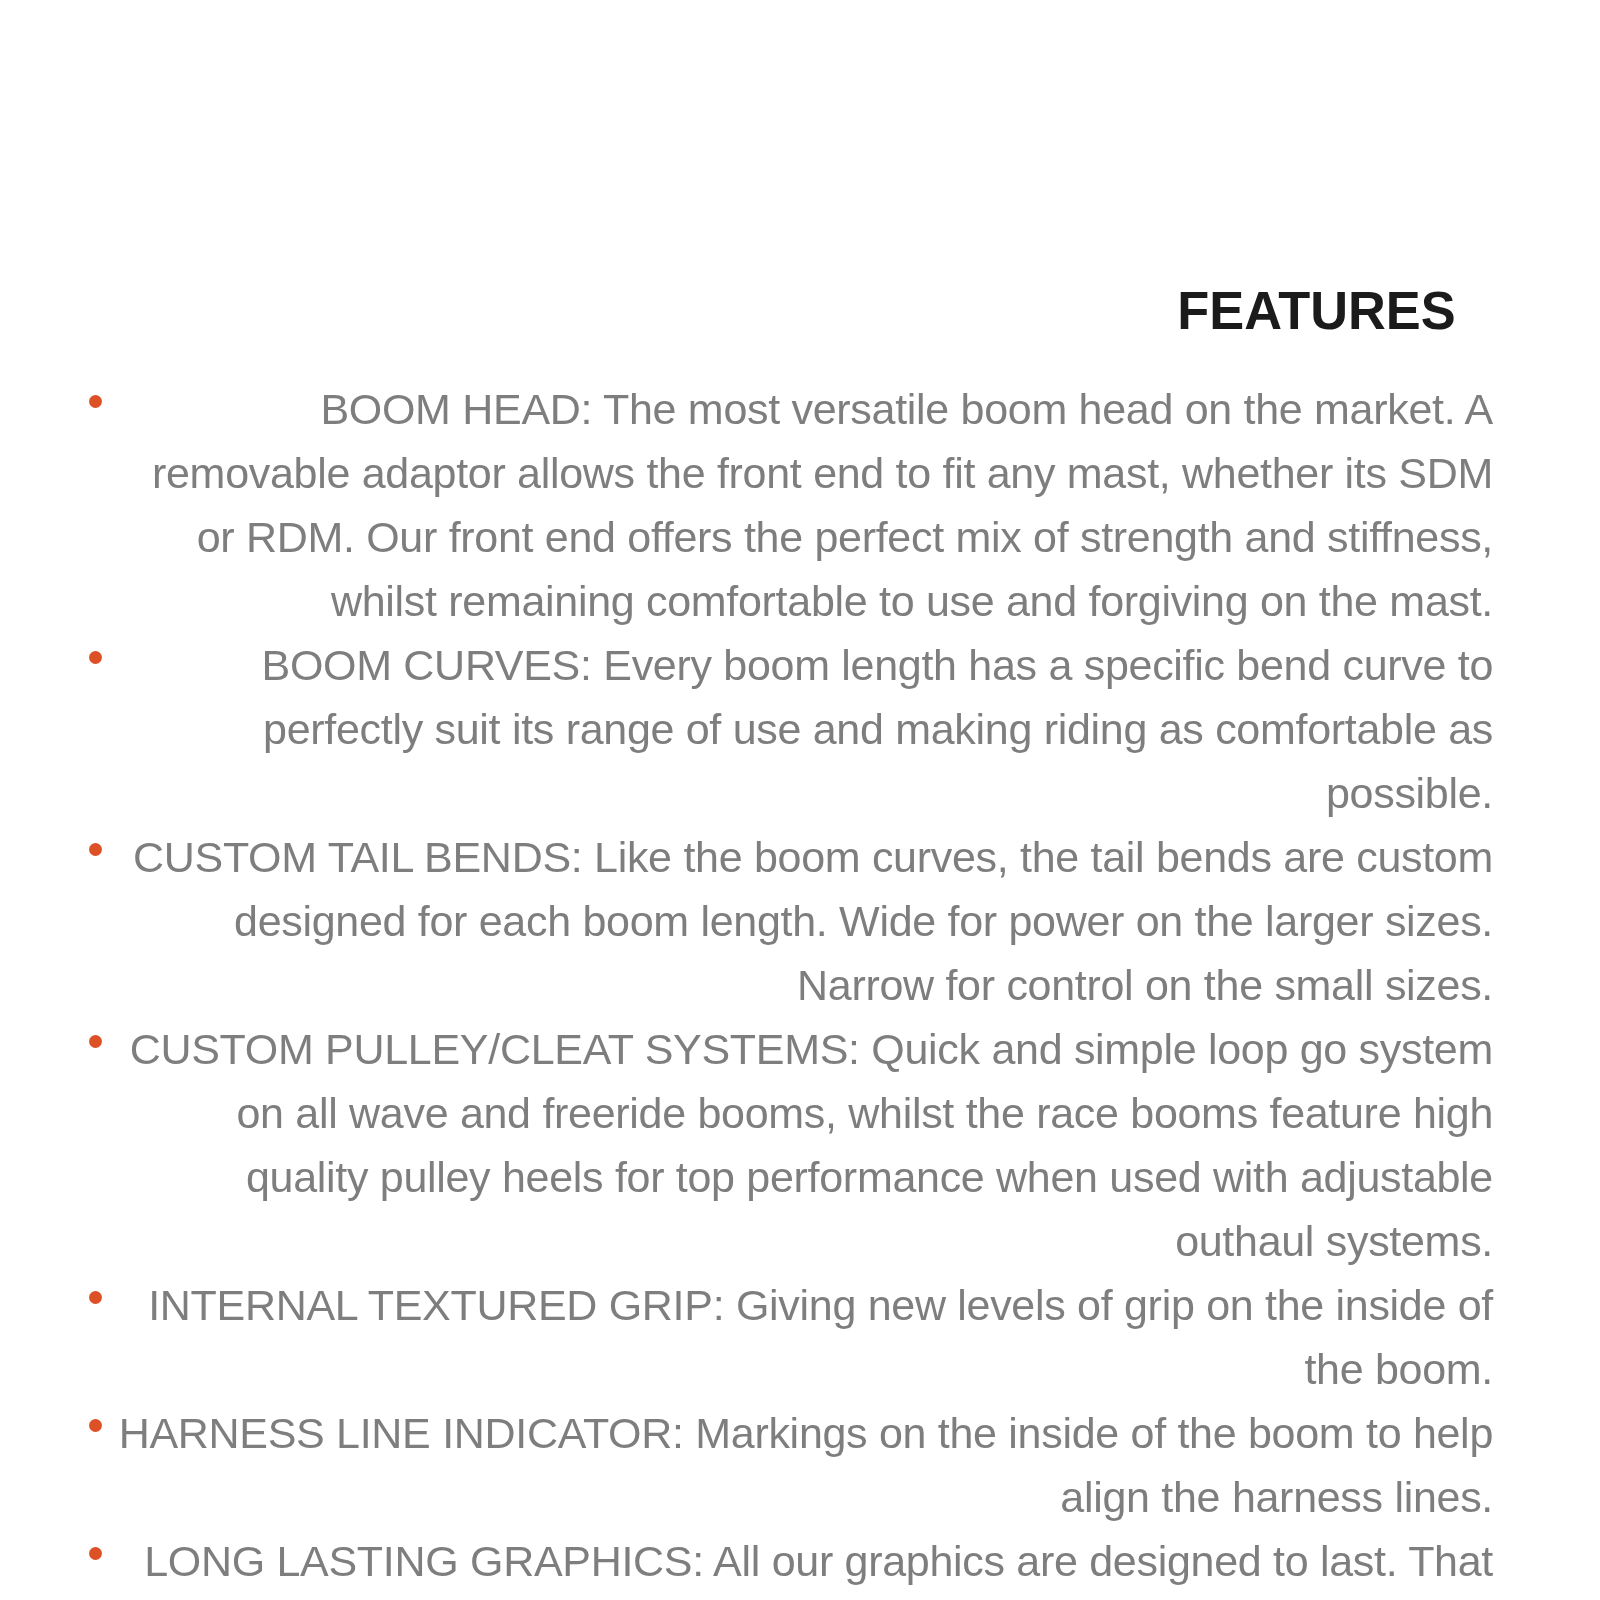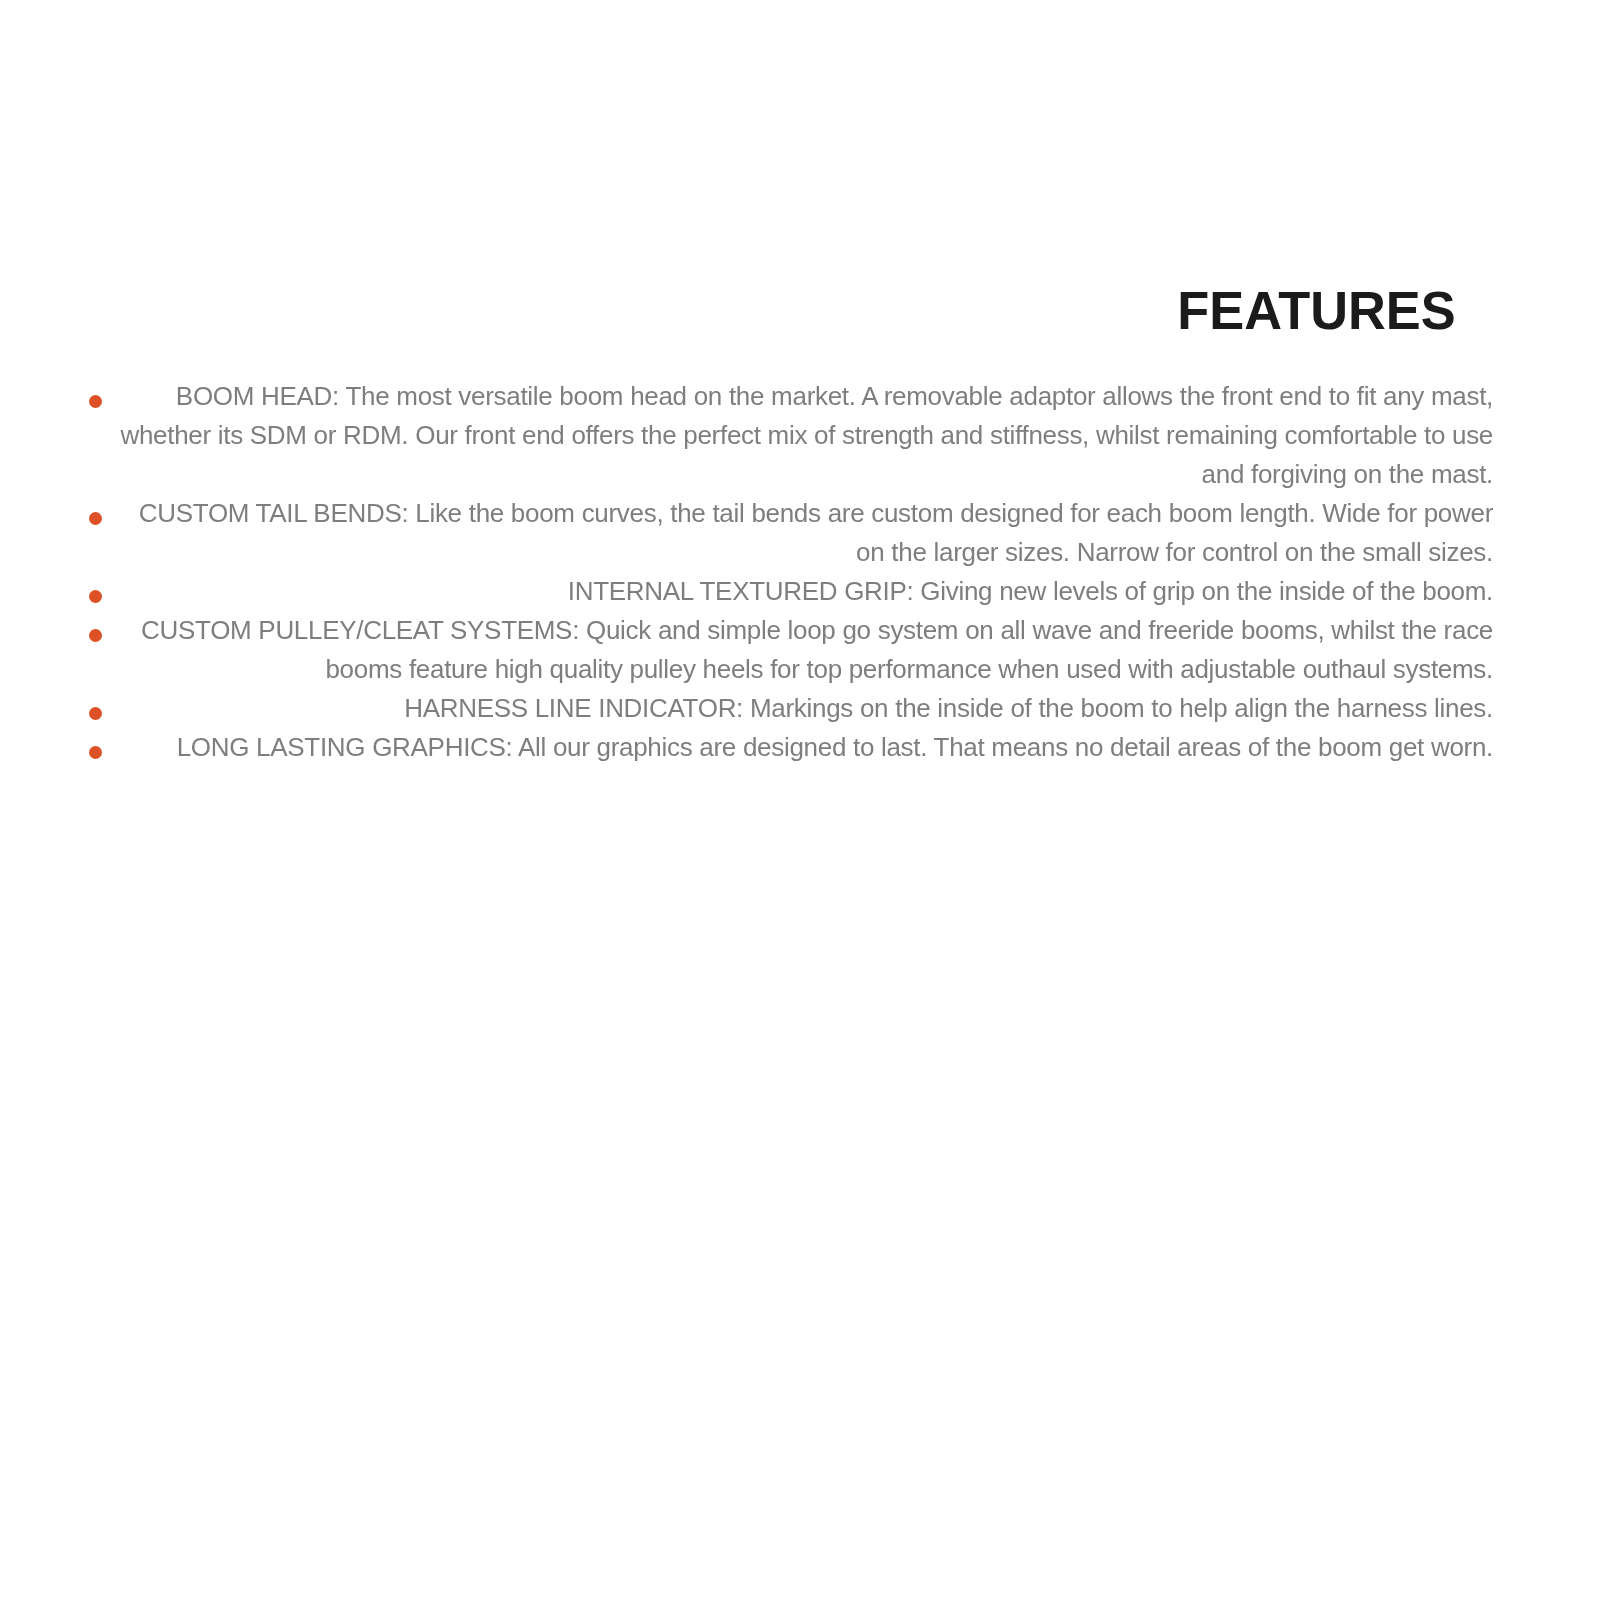--- a/index.html
+++ b/index.html
@@ -36,22 +36,22 @@
   }
   .features-list{
     list-style:none;
     margin:40px 0 0 0;
     padding:0;
     width:1405px;
   }
   .feature-item{
     position:relative;
     padding-left:30px;
-    font-size:26px;
-    line-height:39px;
+    font-size:43px;
+    line-height:64px;
     letter-spacing:-0.3px;
     color:var(--body);
   }
   .bullet-dot{
     position:absolute;
     left:1px;
     top:18px;
     width:13px;
     height:13px;
     border-radius:50%;
@@ -64,29 +64,33 @@
 <section class="features-section">
   <h1 class="features-heading">FEATURES</h1>
 
   <ul class="features-list">
     <li class="feature-item">
       <span class="bullet-dot"></span>
       <span>BOOM HEAD: The most versatile boom head on the market. A removable adaptor allows the front end to fit any mast, whether its SDM or RDM. Our front end offers the perfect mix of strength and stiffness, whilst remaining comfortable to use and forgiving on the mast.</span>
     </li>
     <li class="feature-item">
       <span class="bullet-dot"></span>
+      <span>BOOM CURVES: Every boom length has a specific bend curve to perfectly suit its range of use and making riding as comfortable as possible.</span>
+    </li>
+    <li class="feature-item">
+      <span class="bullet-dot"></span>
       <span>CUSTOM TAIL BENDS: Like the boom curves, the tail bends are custom designed for each boom length. Wide for power on the larger sizes. Narrow for control on the small sizes.</span>
     </li>
     <li class="feature-item">
       <span class="bullet-dot"></span>
-      <span>INTERNAL TEXTURED GRIP: Giving new levels of grip on the inside of the boom.</span>
+      <span>CUSTOM PULLEY/CLEAT SYSTEMS: Quick and simple loop go system on all wave and freeride booms, whilst the race booms feature high quality pulley heels for top performance when used with adjustable outhaul systems.</span>
     </li>
     <li class="feature-item">
       <span class="bullet-dot"></span>
-      <span>CUSTOM PULLEY/CLEAT SYSTEMS: Quick and simple loop go system on all wave and freeride booms, whilst the race booms feature high quality pulley heels for top performance when used with adjustable outhaul systems.</span>
+      <span>INTERNAL TEXTURED GRIP: Giving new levels of grip on the inside of the boom.</span>
     </li>
     <li class="feature-item">
       <span class="bullet-dot"></span>
       <span>HARNESS LINE INDICATOR: Markings on the inside of the boom to help align the harness lines.</span>
     </li>
     <li class="feature-item">
       <span class="bullet-dot"></span>
       <span>LONG LASTING GRAPHICS: All our graphics are designed to last. That means no detail areas of the boom get worn.</span>
     </li>
   </ul>

